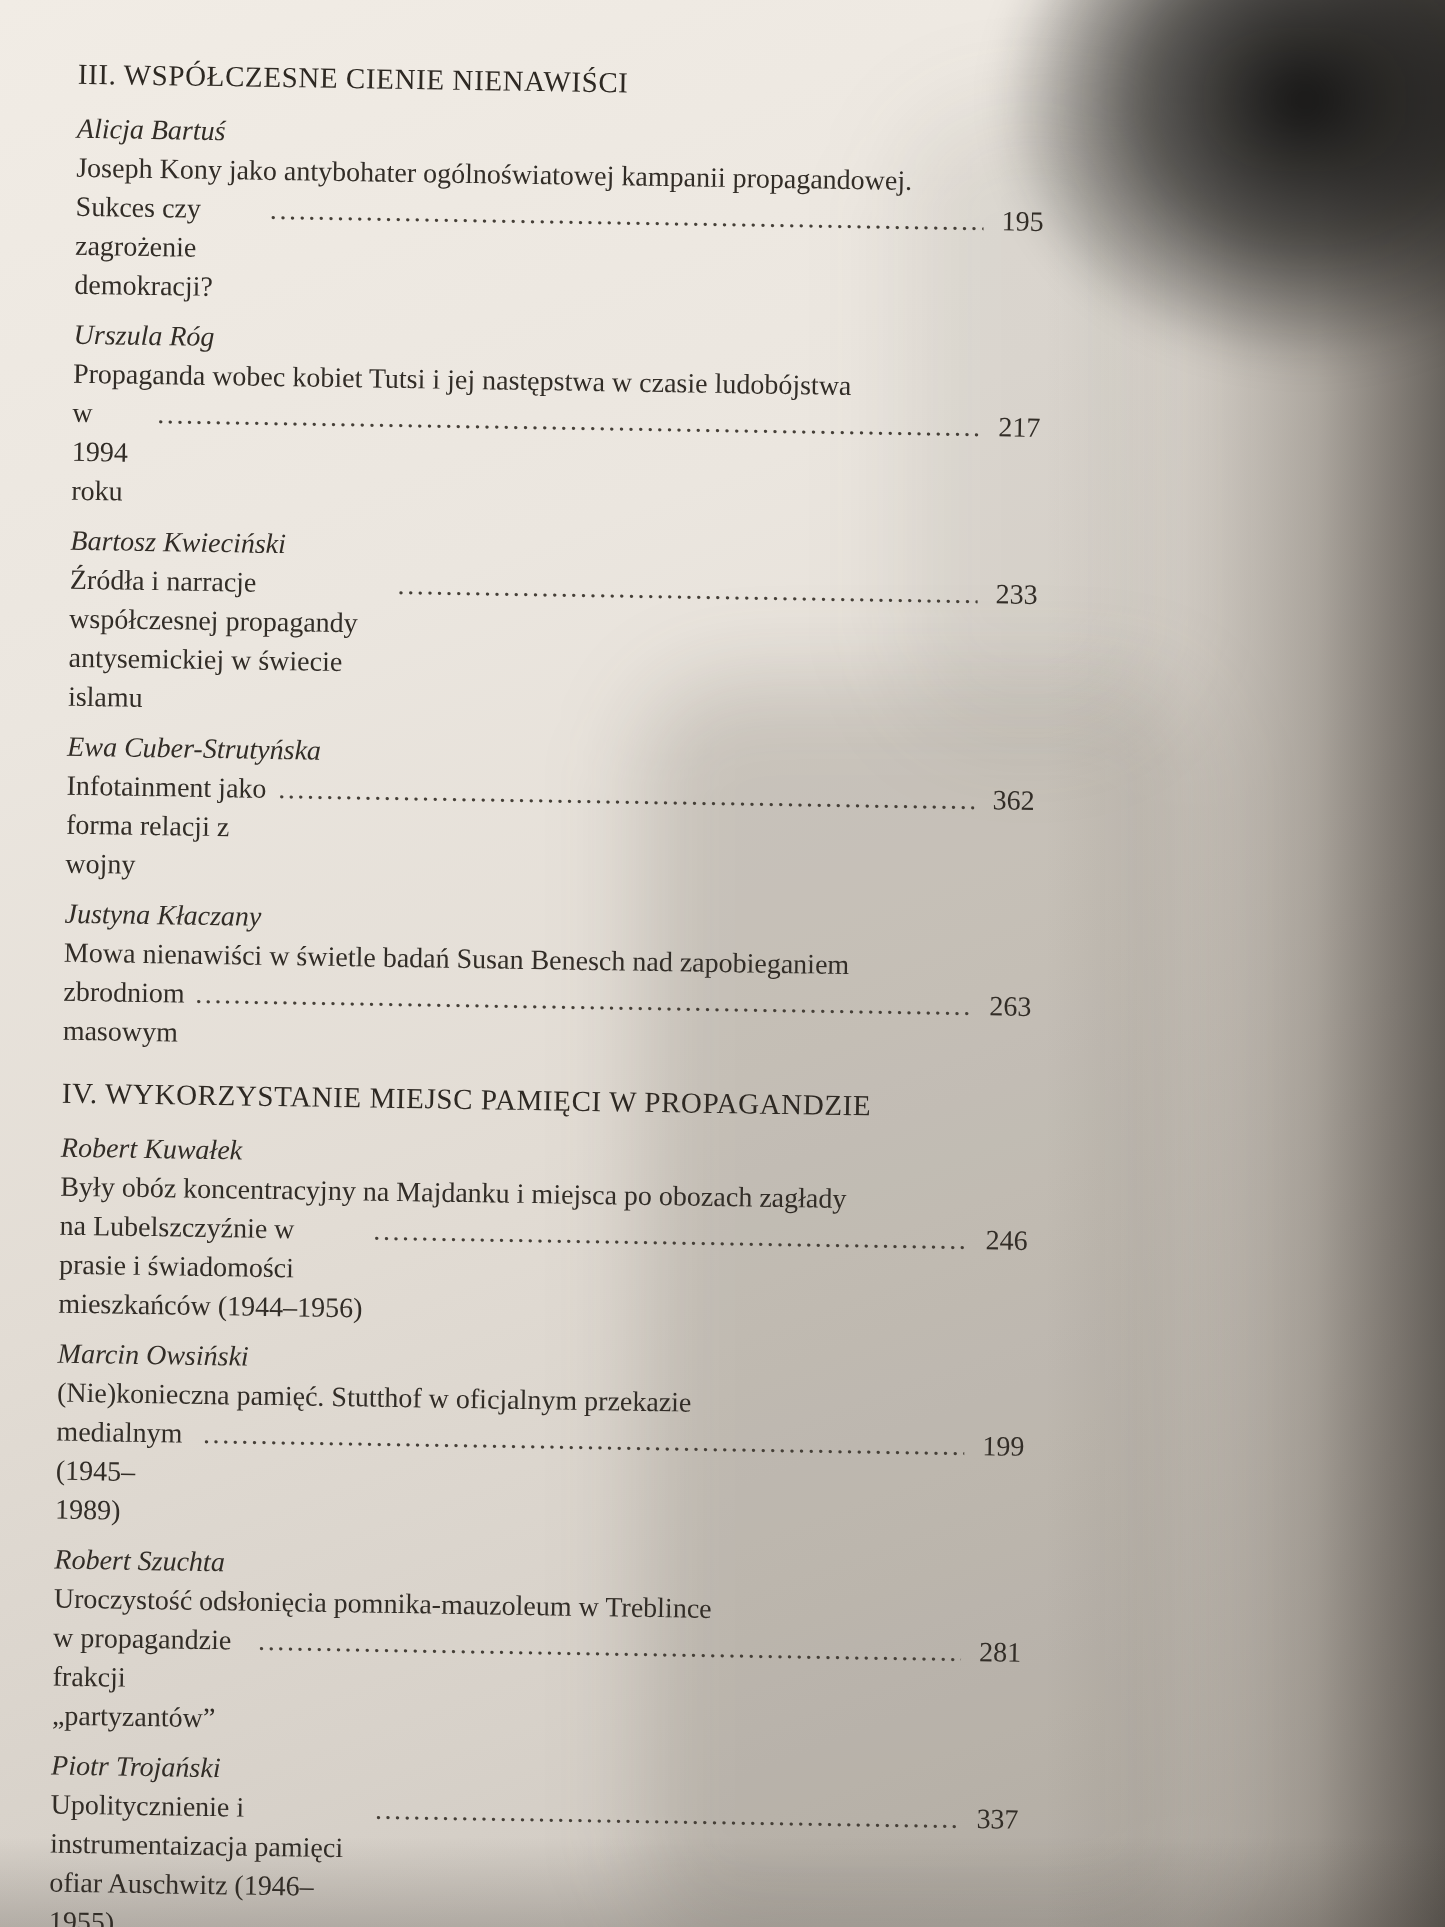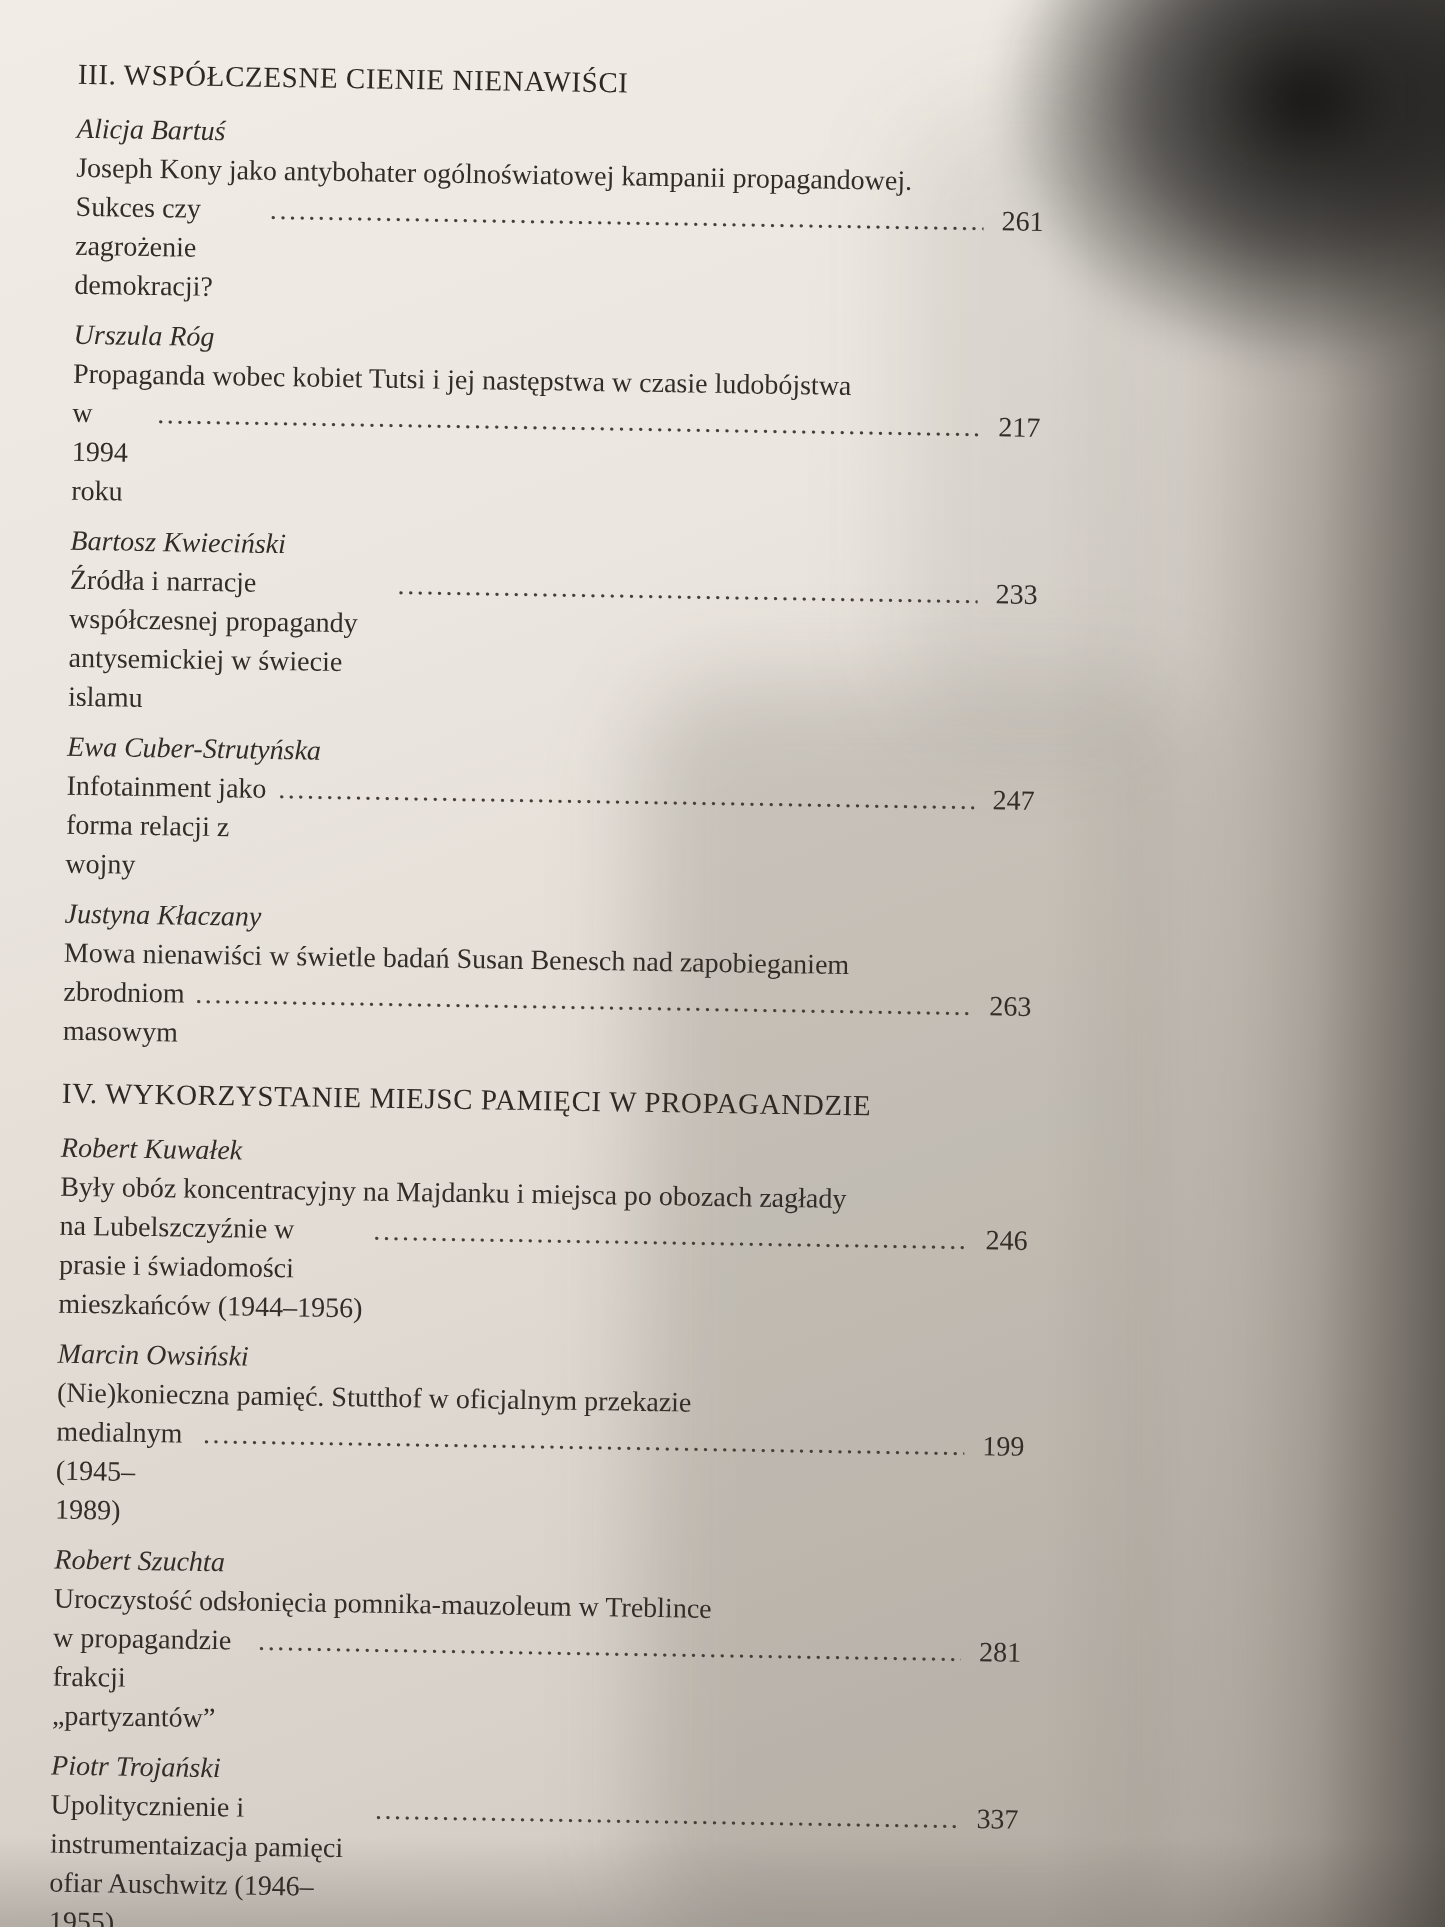--- a/index.html
+++ b/index.html
@@ -131,21 +131,21 @@
   <div class="bottom-shade"></div>
 
   <main class="page-content">
       <div class="section-heading">III. WSPÓŁCZESNE CIENIE NIENAWIŚCI</div>
       <div class="entry">
         <div class="author">Alicja Bartuś</div>
         <div class="line">Joseph Kony jako antybohater ogólnoświatowej kampanii propagandowej.</div>
         <div class="lastline">
           <span class="lasttext">Sukces czy zagrożenie demokracji?</span>
           <span class="leader"></span>
-          <span class="pagenum">261</span>
+          <span class="pagenum">195</span>
         </div>
       </div>
       <div class="entry">
         <div class="author">Urszula Róg</div>
         <div class="line">Propaganda wobec kobiet Tutsi i jej następstwa w czasie ludobójstwa</div>
         <div class="lastline">
           <span class="lasttext">w 1994 roku</span>
           <span class="leader"></span>
           <span class="pagenum">217</span>
         </div>
@@ -156,21 +156,21 @@
           <span class="lasttext">Źródła i narracje współczesnej propagandy antysemickiej w świecie islamu</span>
           <span class="leader"></span>
           <span class="pagenum">233</span>
         </div>
       </div>
       <div class="entry">
         <div class="author">Ewa Cuber-Strutyńska</div>
         <div class="lastline">
           <span class="lasttext">Infotainment jako forma relacji z wojny</span>
           <span class="leader"></span>
-          <span class="pagenum">247</span>
+          <span class="pagenum">362</span>
         </div>
       </div>
       <div class="entry">
         <div class="author">Justyna Kłaczany</div>
         <div class="line">Mowa nienawiści w świetle badań Susan Benesch nad zapobieganiem</div>
         <div class="lastline">
           <span class="lasttext">zbrodniom masowym</span>
           <span class="leader"></span>
           <span class="pagenum">263</span>
         </div>

